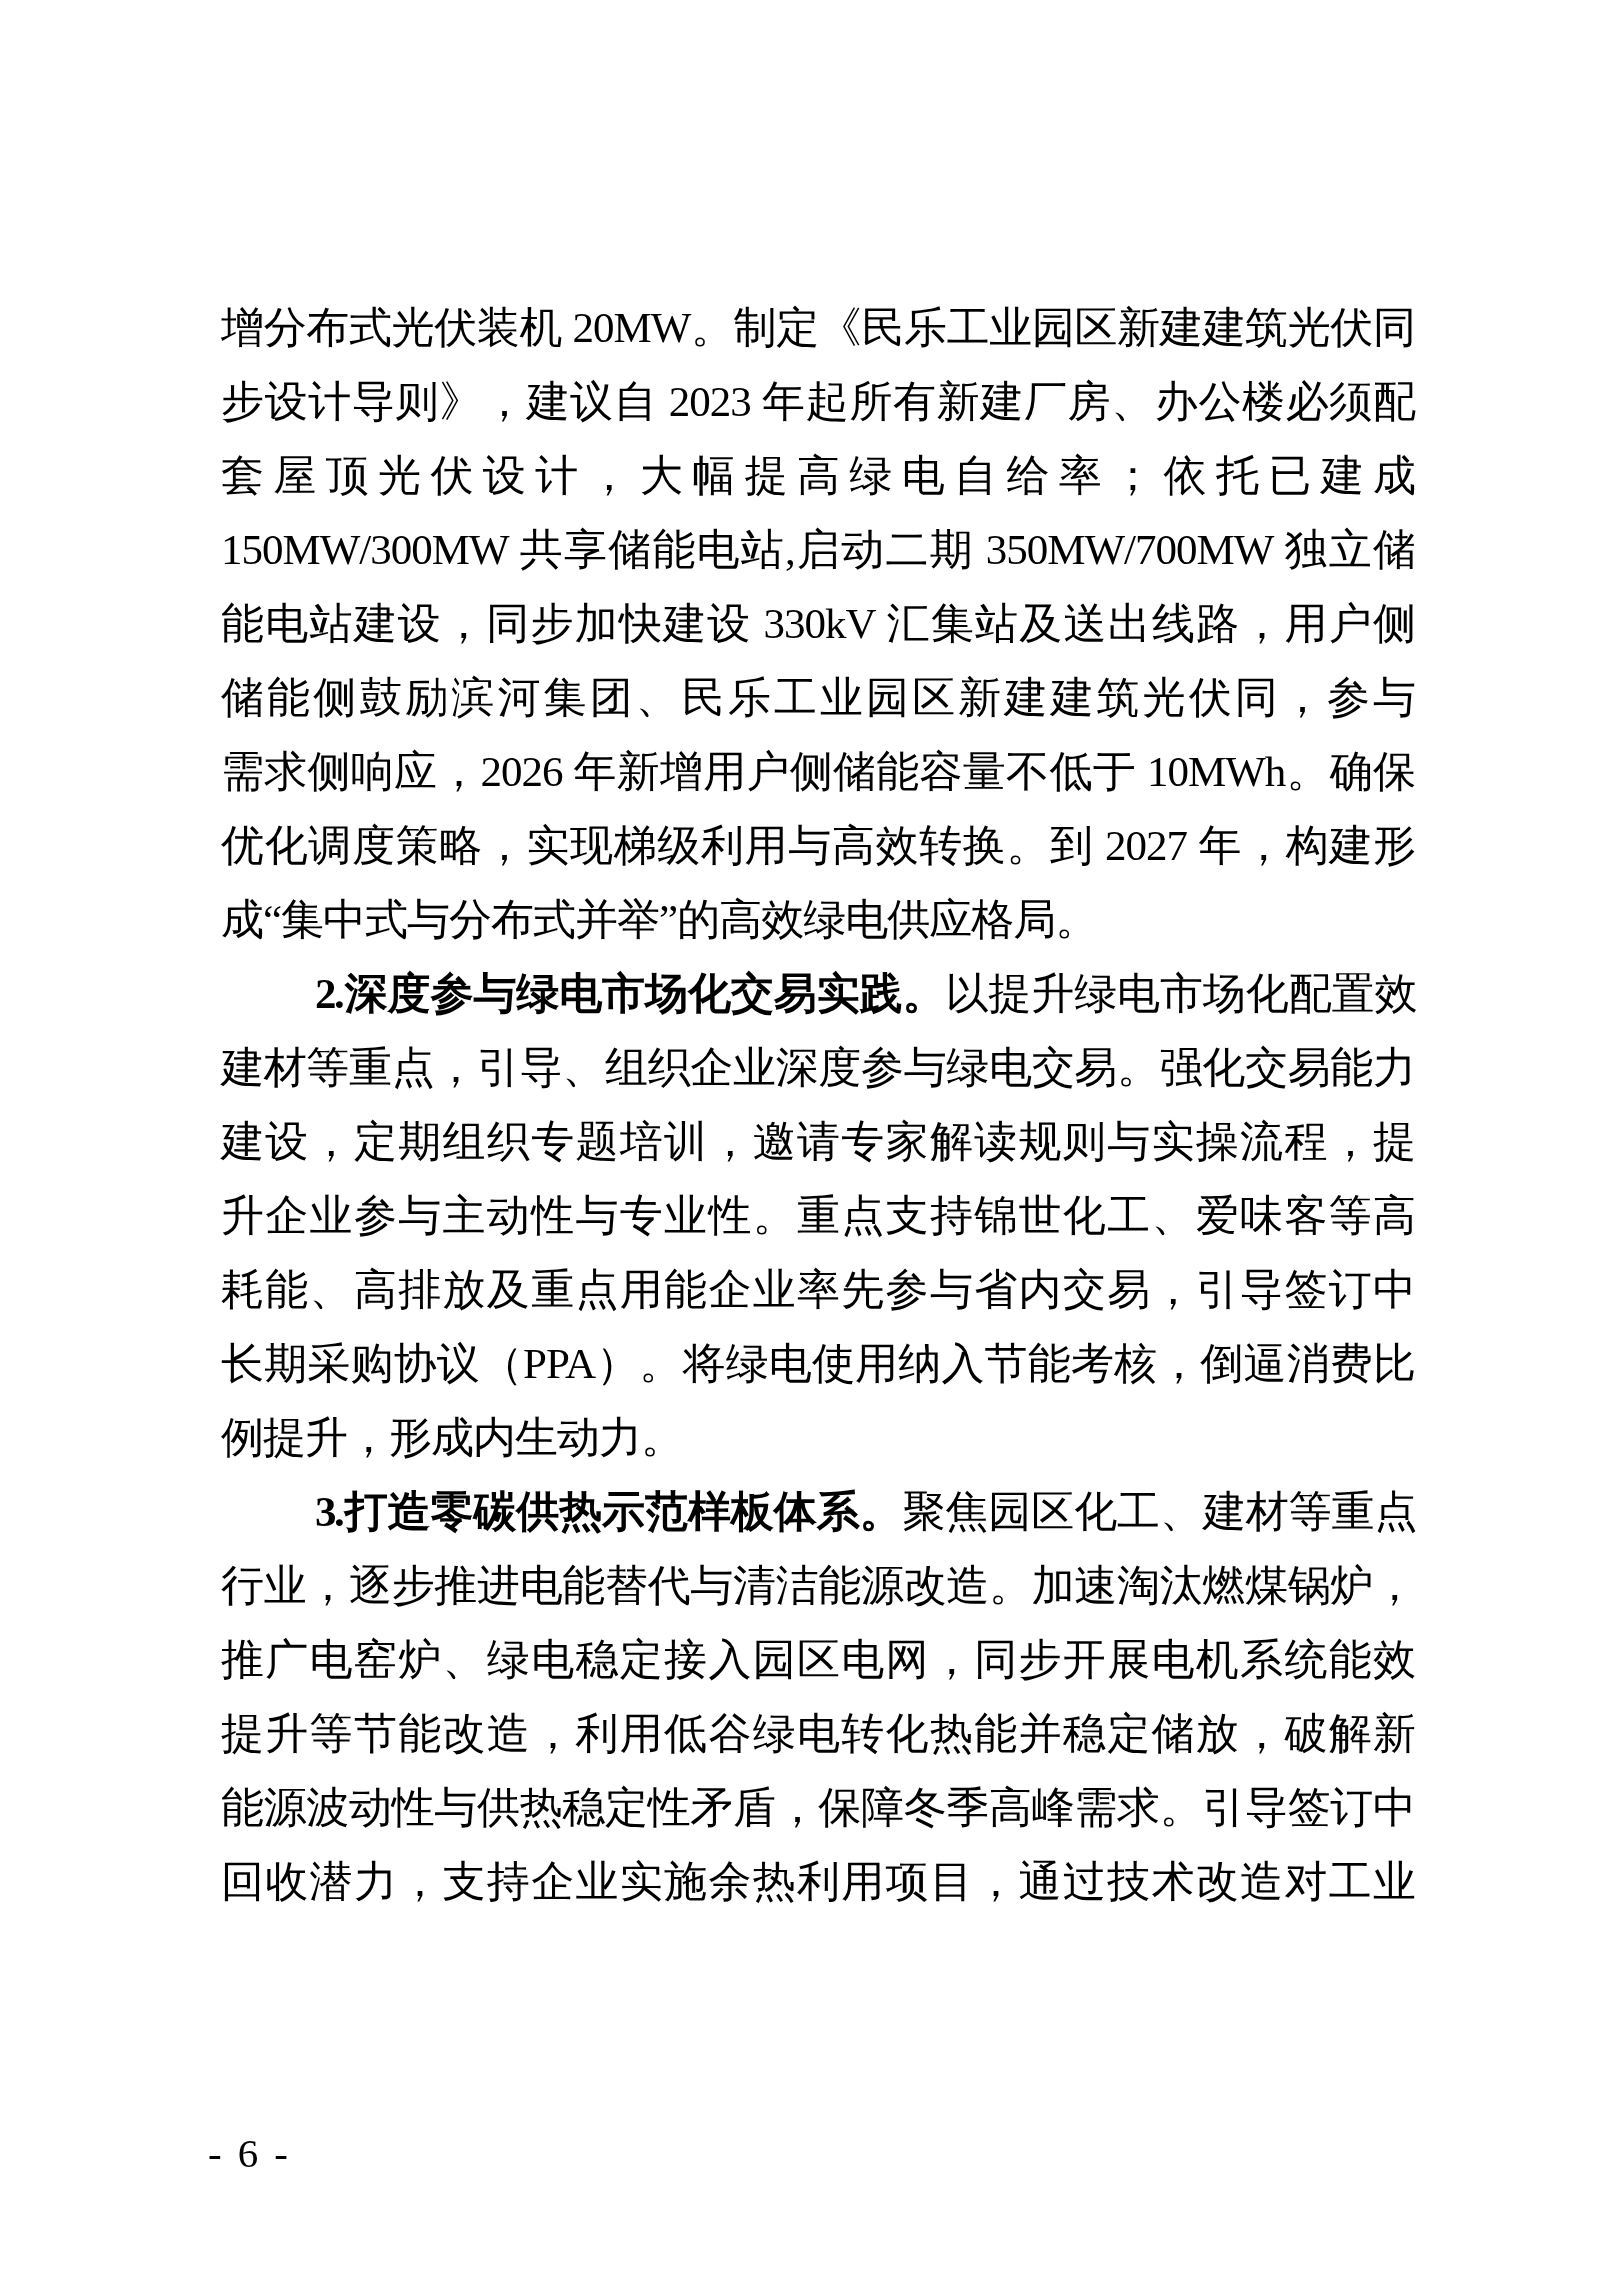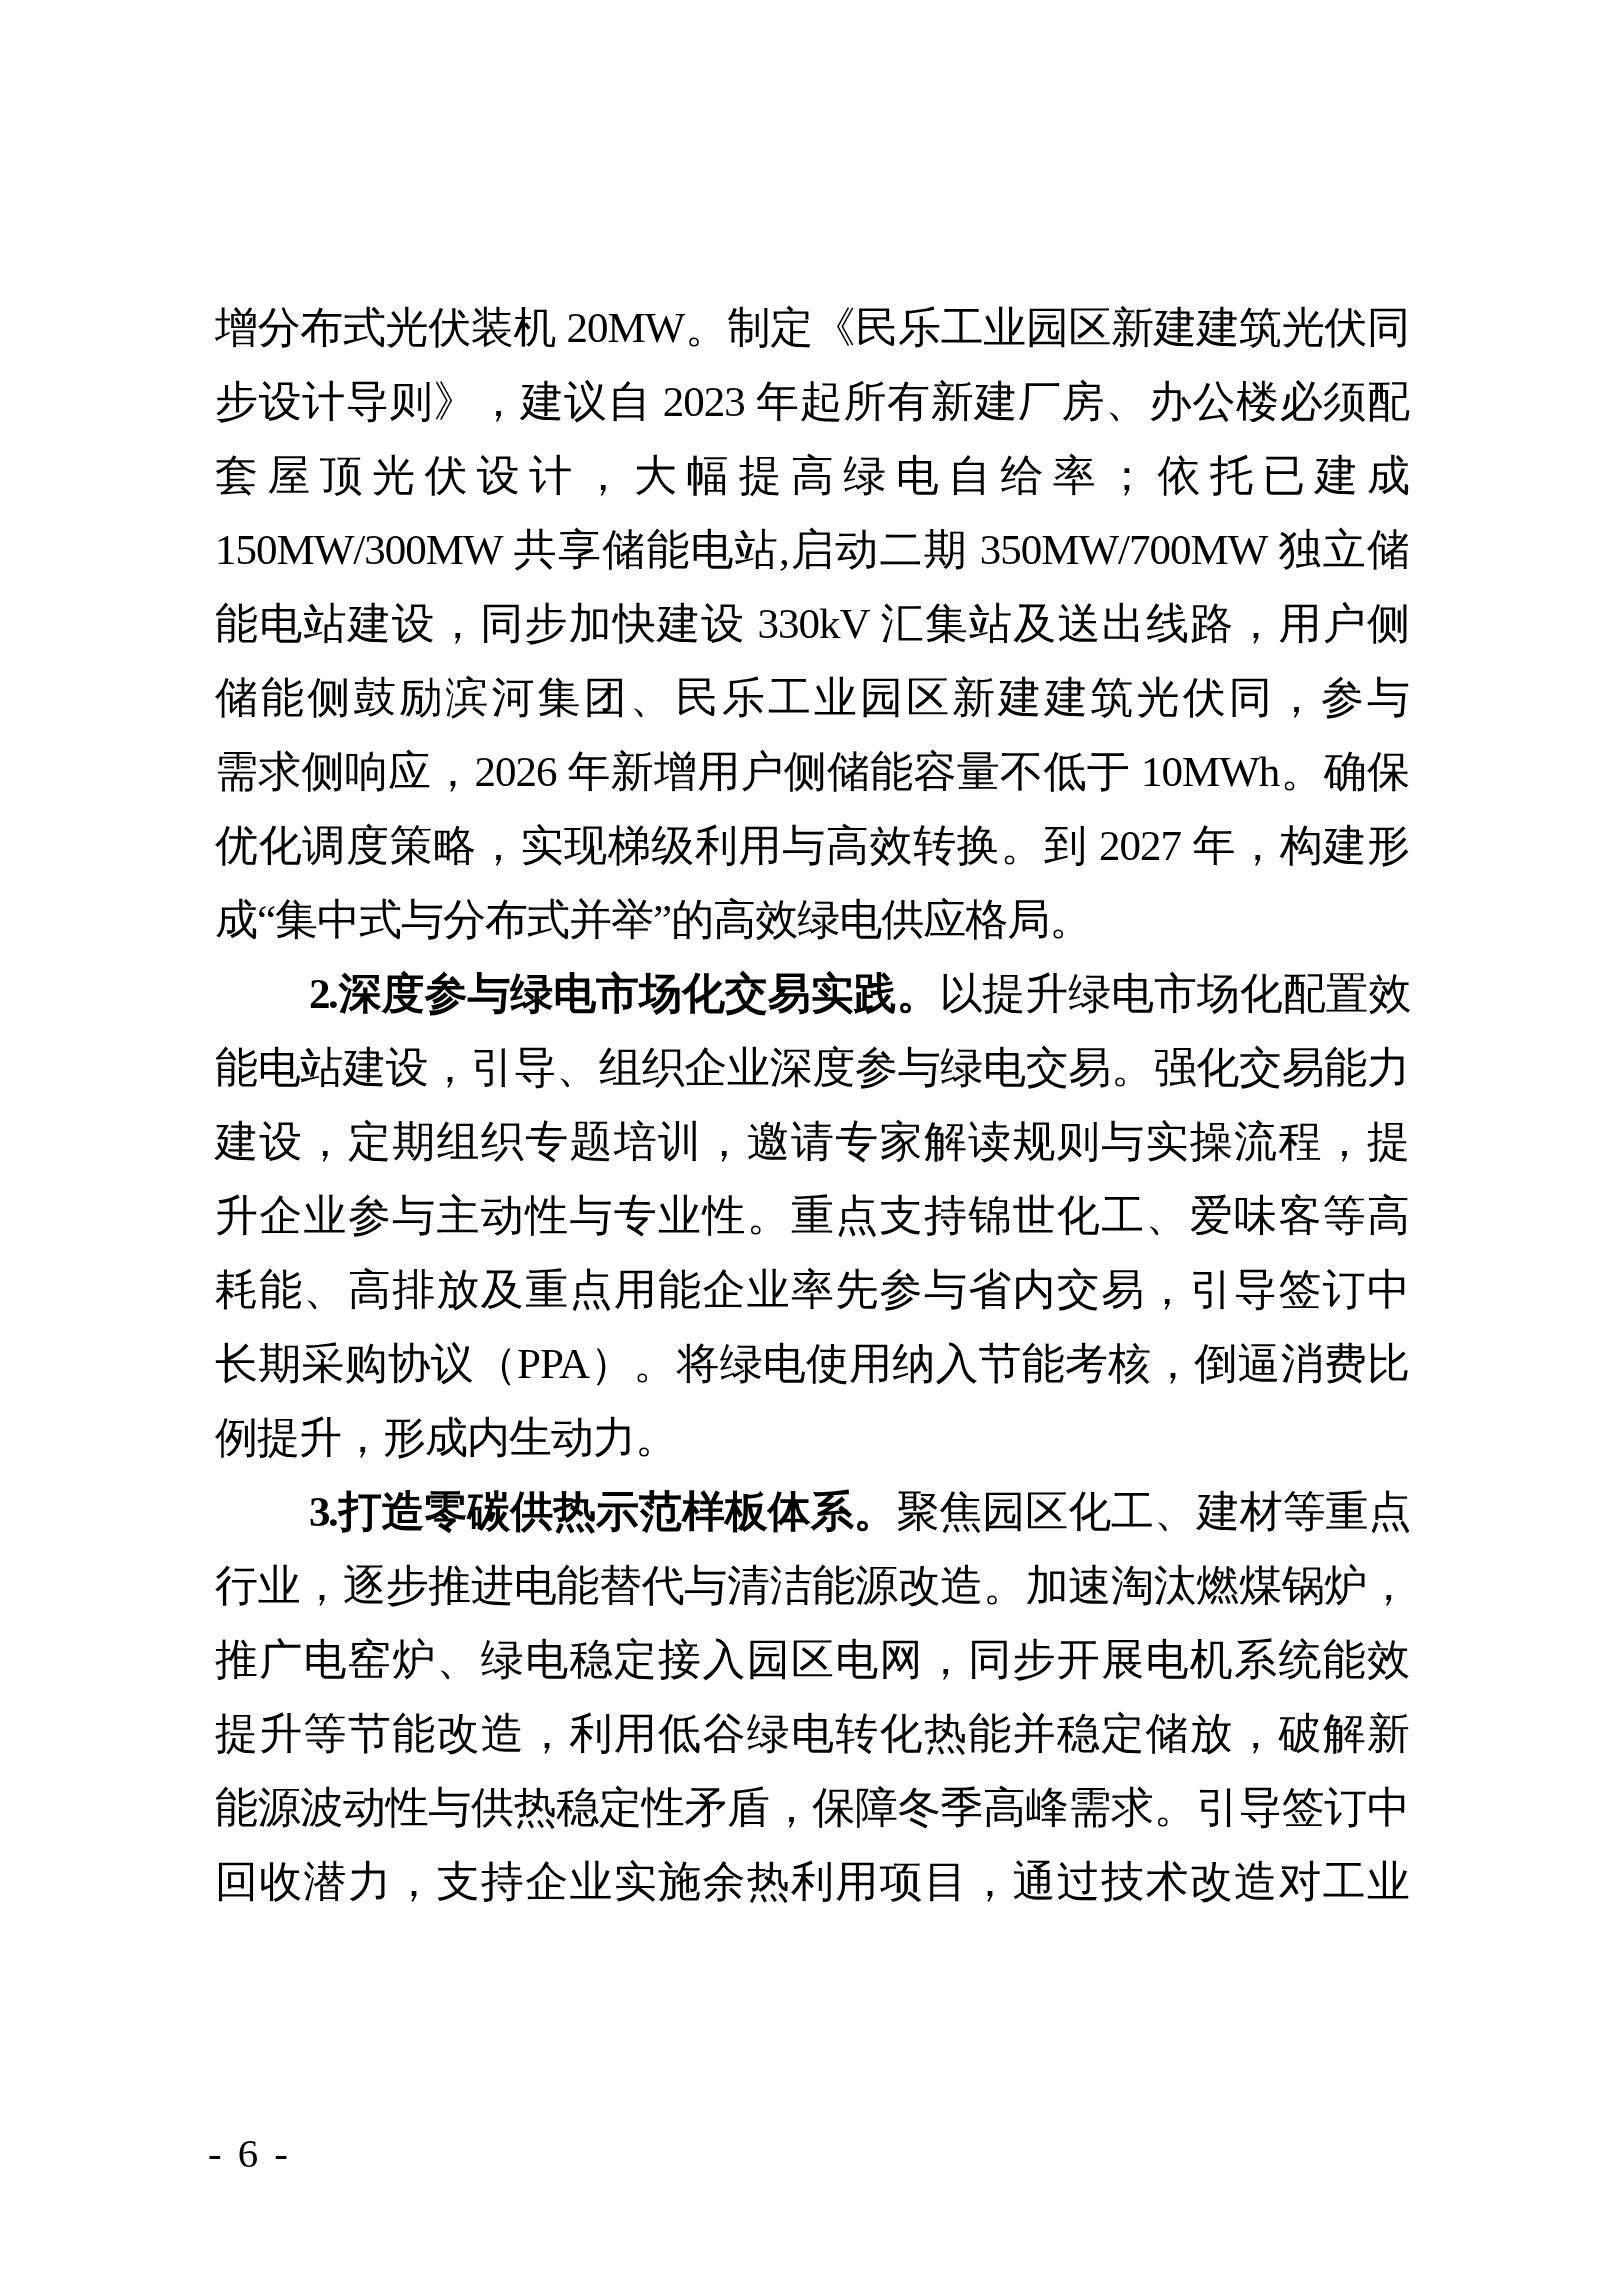--- a/index.html
+++ b/index.html
@@ -15,21 +15,21 @@
     color: #000000;
     overflow: hidden;
   }
   .page {
     position: absolute;
     inset: 0;
     background: #ffffff;
   }
   .text-block {
     position: absolute;
-    left: 215px;
+    left: 221px;
     top: 291px;
     width: 1194px;
   }
   .line {
     height: 74px;
     line-height: 74px;
     font-size: 43px;
     letter-spacing: -1px;
     text-align: justify;
     text-align-last: justify;
@@ -67,21 +67,21 @@
     <div class="line">套屋顶光伏设计，大幅提高绿电自给率；依托已建成</div>
     <div class="line">150MW/300MW 共享储能电站,启动二期 350MW/700MW 独立储</div>
     <div class="line">能电站建设，同步加快建设 330kV 汇集站及送出线路，用户侧</div>
     <div class="line">储能侧鼓励滨河集团、民乐工业园区新建建筑光伏同，参与</div>
     <div class="line">需求侧响应，2026 年新增用户侧储能容量不低于 10MWh。确保</div>
     <div class="line">优化调度策略，实现梯级利用与高效转换。到 2027 年，构建形</div>
     <div class="line end">成“集中式与分布式并举”的高效绿电供应格局。</div>
     <div class="line indent tight">
       <span class="bold-lead">2.深度参与绿电市场化交易实践。</span><span>以提升绿电市场化配置效</span>
     </div>
-    <div class="line">能电站建设，引导、组织企业深度参与绿电交易。强化交易能力</div>
+    <div class="line">建材等重点，引导、组织企业深度参与绿电交易。强化交易能力</div>
     <div class="line">建设，定期组织专题培训，邀请专家解读规则与实操流程，提</div>
     <div class="line">升企业参与主动性与专业性。重点支持锦世化工、爱味客等高</div>
     <div class="line">耗能、高排放及重点用能企业率先参与省内交易，引导签订中</div>
     <div class="line">长期采购协议（PPA）。将绿电使用纳入节能考核，倒逼消费比</div>
     <div class="line end">例提升，形成内生动力。</div>
     <div class="line indent tight">
       <span class="bold-lead">3.打造零碳供热示范样板体系。</span><span>聚焦园区化工、建材等重点</span>
     </div>
     <div class="line">行业，逐步推进电能替代与清洁能源改造。加速淘汰燃煤锅炉，</div>
     <div class="line">推广电窑炉、绿电稳定接入园区电网，同步开展电机系统能效</div>

